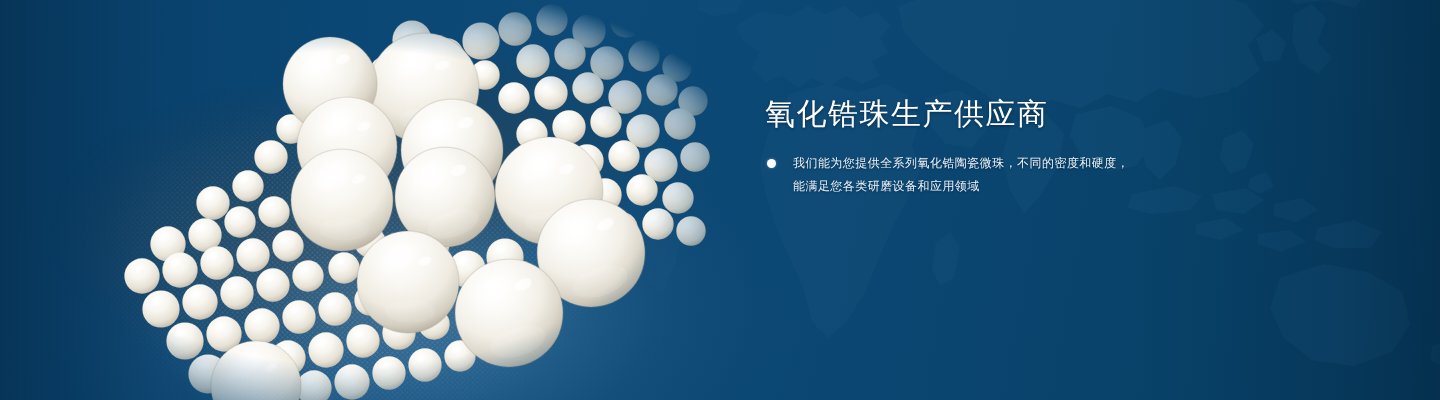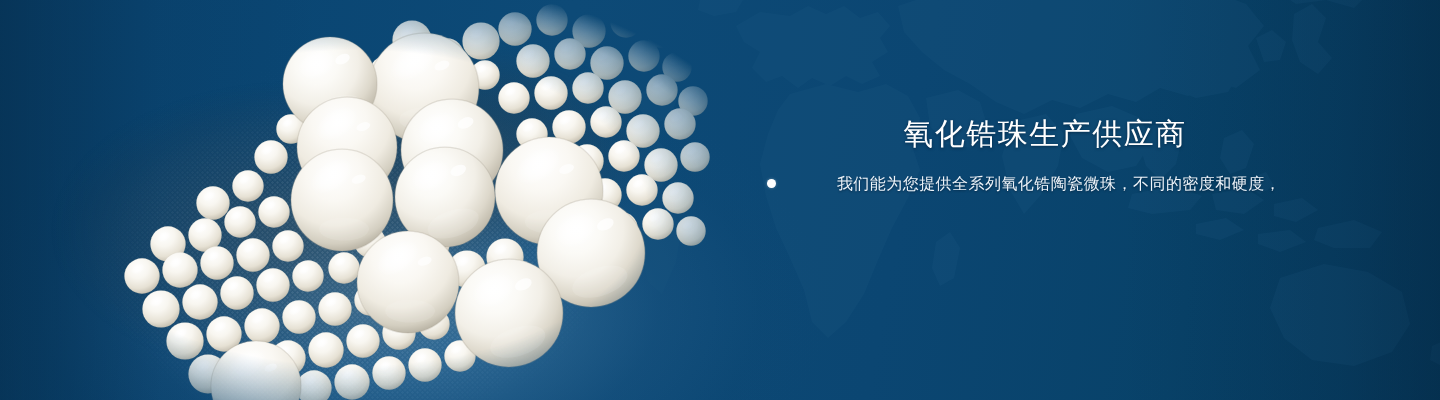--- a/index.html
+++ b/index.html
@@ -65,42 +65,41 @@
   
   #beads {
     position:absolute; left:0; top:0; width:740px; height:400px;
     overflow:hidden;
   }
   #beads svg { display:block; width:740px; height:400px; }
 
   
   .copy {
     position:absolute;
-    left:765px; top:116px;
+    left:765px; top:96px;
     width:560px;
-    text-align:center;
   }
   .headline {
     font-size:30px;
     line-height:36px;
     color:#ffffff;
     font-weight:400;
     letter-spacing:1.5px;
     text-shadow:0 1px 3px rgba(0,20,40,.55);
     white-space:nowrap;
   }
   .points {
     margin-top:20px;
     list-style:none;
   }
   .point {
     position:relative;
     padding-left:28px;
     margin-bottom:4px;
-    font-size:16px;
+    font-size:12px;
     line-height:23px;
     color:#eef4fa;
     letter-spacing:.45px;
     text-shadow:0 1px 2px rgba(0,18,36,.5);
   }
   .point .dot {
     position:absolute;
     left:2px; top:7px;
     width:9px; height:9px;
     border-radius:50%;
@@ -372,20 +371,21 @@
 
   <div class="copy">
 
     <div class="headline">氧化锆珠生产供应商</div>
 
     <ul class="points">
 
       <li class="point">
         <span class="dot"></span>
         <span>我们能为您提供全系列氧化锆陶瓷微珠，不同的密度和硬度，</span>
+        <span class="l2">能满足您各类研磨设备和应用领域</span>
       </li>
 
 
 
     </ul>
   </div>
 
 </div>
 
 </body></html>

